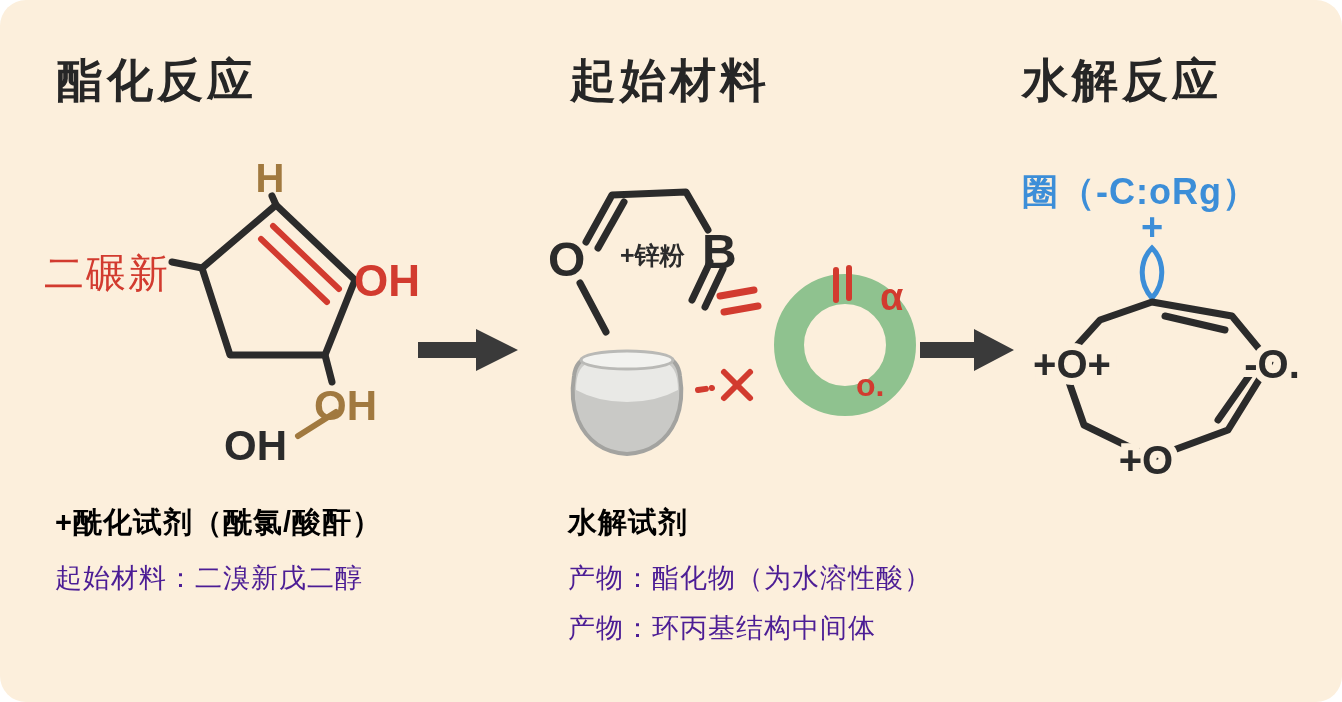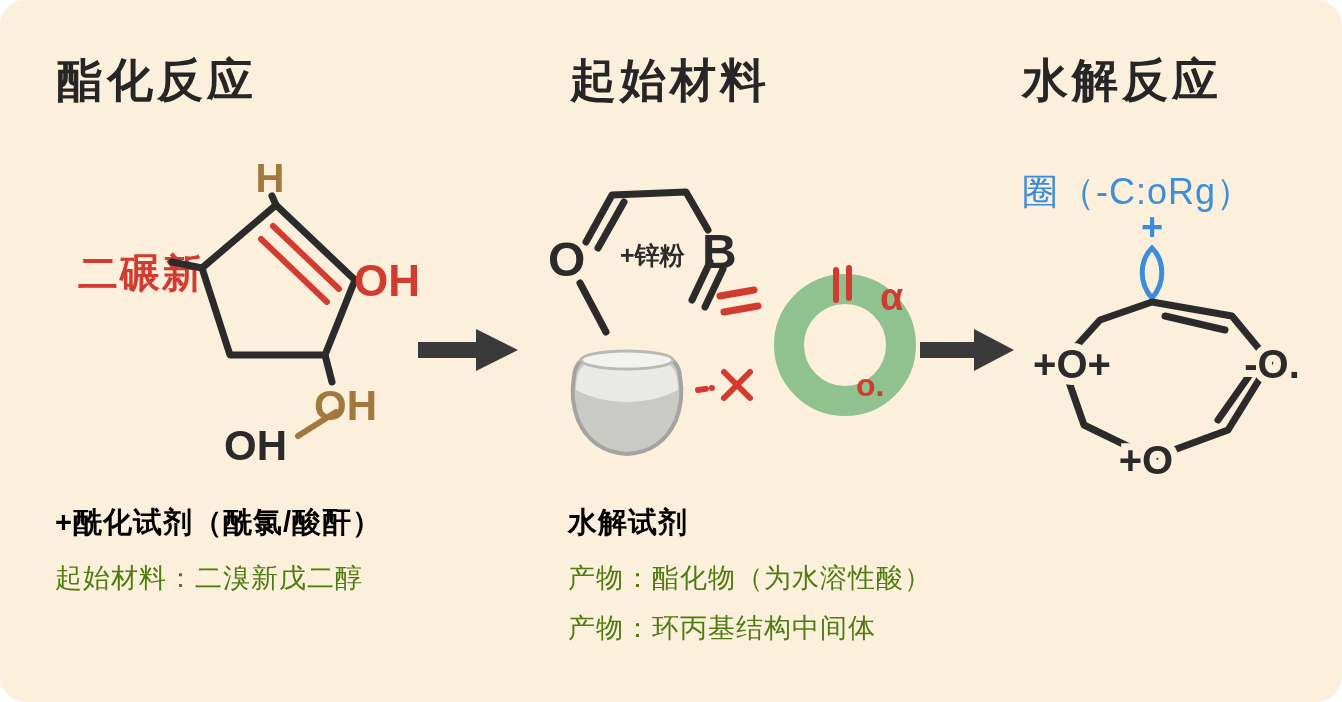--- a/index.html
+++ b/index.html
@@ -5,25 +5,25 @@
   html,body{margin:0;padding:0;background:#ffffff;}
   .canvas{
     position:relative;width:1342px;height:702px;background:#fcefdc;
     border-radius:26px;overflow:hidden;
     font-family:"Liberation Sans",sans-serif;color:#2b2b2b;
   }
   .abs{position:absolute;}
   .title{font-size:46px;font-weight:700;color:#262626;letter-spacing:4px;white-space:nowrap;}
   .note{white-space:nowrap;letter-spacing:1px;}
   .note-strong{font-size:29px;font-weight:700;}
-  .note-plain{font-size:27px;color:#4d7c0f;text-align:right;}
+  .note-plain{font-size:27px;color:#4c1d95;text-align:right;}
   .red{color:#000000;}
   .blue{color:#3c8ed8;}
-  .formula{font-size:36px;font-weight:400;letter-spacing:1px;white-space:nowrap;}
-  .sub-label{font-size:40px;font-weight:700;color:#d23b2f;white-space:nowrap;letter-spacing:2px;margin-left:34px;}
+  .formula{font-size:36px;font-weight:700;letter-spacing:1px;white-space:nowrap;}
+  .sub-label{font-size:40px;font-weight:400;color:#d23b2f;white-space:nowrap;letter-spacing:2px;}
   svg text{font-family:"Liberation Sans",sans-serif;}
 </style>
 </head>
 <body>
 
 <div class="canvas">
 
   <div class="abs title" style="left:57px;top:50px">酯化反应</div>
 
   <div class="abs sub-label" style="left:44px;top:246px">二碾新</div>

